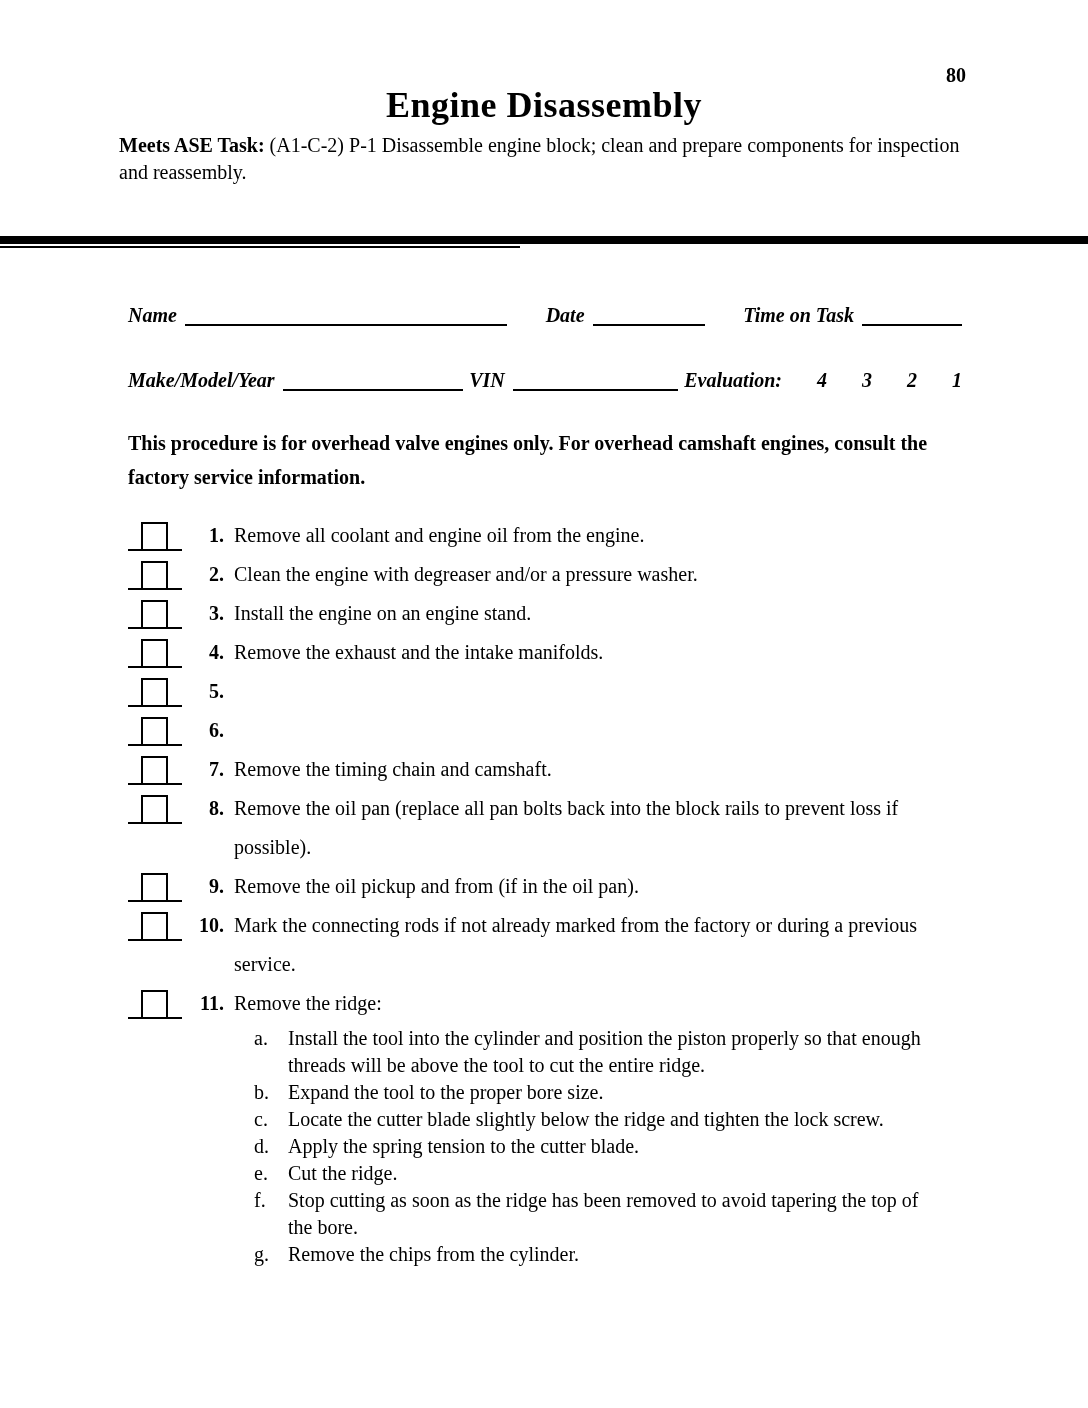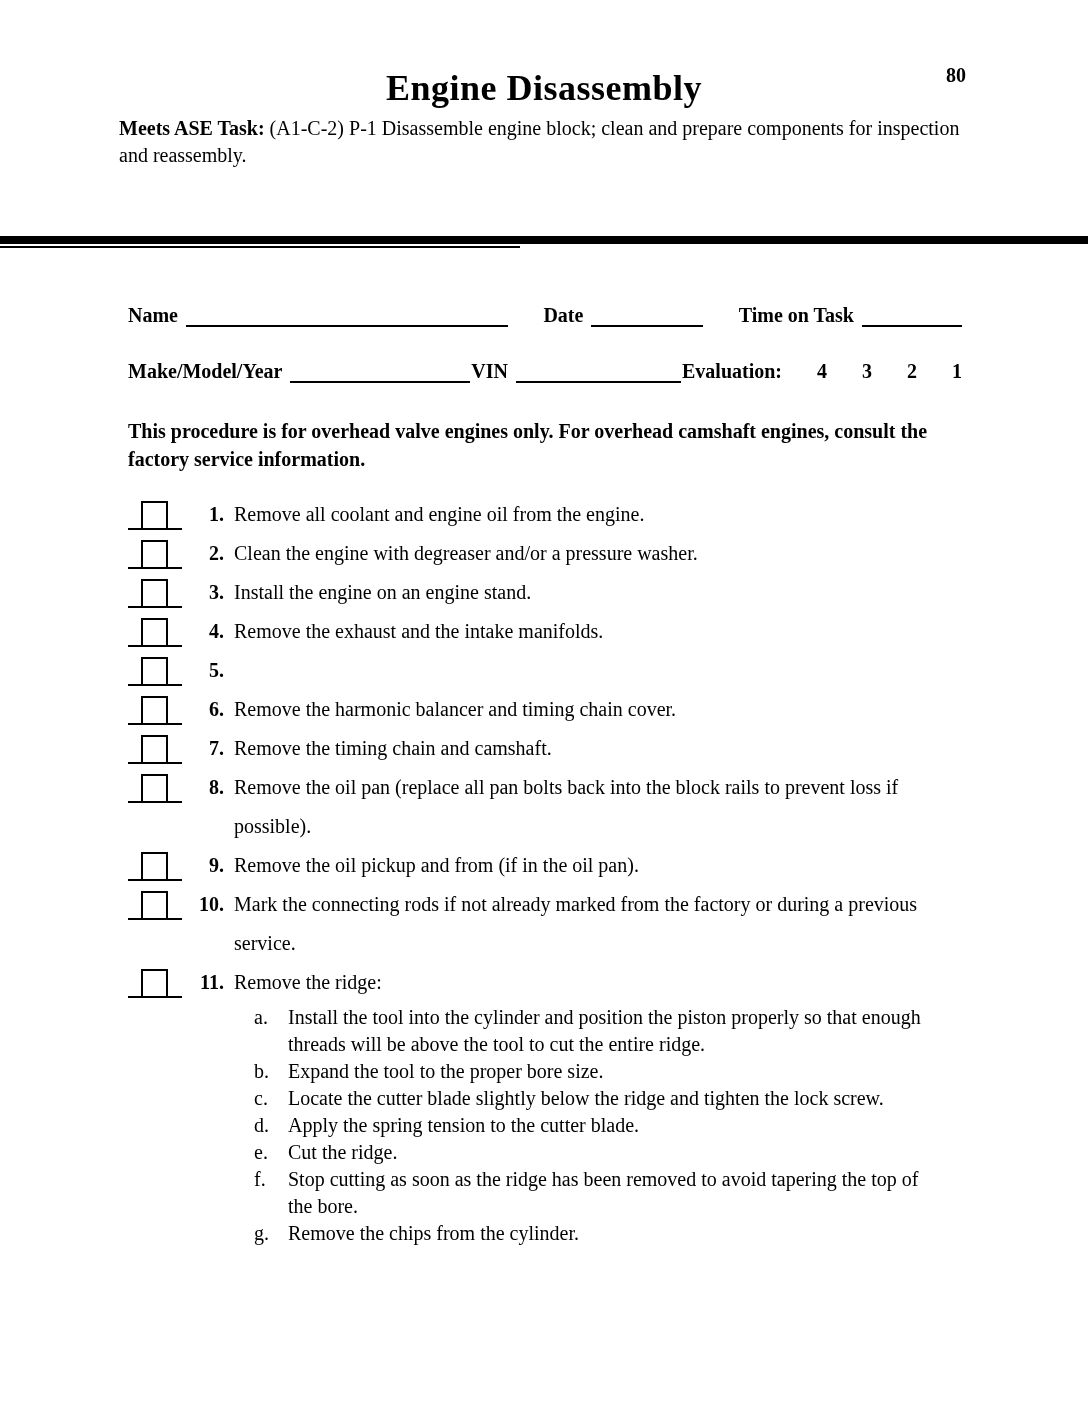--- a/index.html
+++ b/index.html
@@ -19,21 +19,21 @@
     top: 64px;
     right: 122px;
     font-weight: bold;
     font-size: 20px;
   }
 
   .doc-title {
     text-align: center;
     font-weight: bold;
     font-size: 36px;
-    padding-top: 67px;
+    padding-top: 84px;
     letter-spacing: 0.5px;
   }
 
   .ase-line {
     width: 850px;
     margin: 6px auto 0 auto;
     text-align: left;
     font-size: 20px;
     line-height: 27px;
   }
@@ -58,47 +58,48 @@
 
   .content {
     position: absolute;
     left: 128px;
     top: 280px;
     width: 834px;
   }
 
   .form-row {
     display: flex;
-    align-items: flex-end;
+    align-items: center;
     font-size: 20px;
     font-weight: bold;
     margin-top: 24px;
-  }
-  .form-row.second { margin-top: 33px; }
+    font-style: italic;
+  }
+  .form-row.second { margin-top: 42px; }
   .blank {
     display: inline-block;
     border-bottom: 2px solid #000;
     height: 20px;
     vertical-align: baseline;
     margin-left: 8px;
   }
   .blank.name { width: 322px; }
   .blank.date { width: 112px; }
   .blank.time { width: 100px; }
   .blank.make { width: 180px; }
   .blank.vin  { width: 165px; }
   .spacer { flex: 1; }
   .eval-group { white-space: nowrap; }
   .eval-num { display: inline-block; margin-left: 30px; }
 
   .note {
     margin-top: 34px;
     font-weight: bold;
     font-size: 20px;
-    line-height: 28px;
+    line-height: 34px;
   }
 
   .steps { margin-top: 22px; }
   .step {
     display: grid;
     grid-template-columns: 56px 30px 1fr;
     column-gap: 10px;
     font-size: 20px;
     line-height: 39px;
   }
@@ -224,21 +225,20 @@
             <span class="cbx-box"></span>
           </span>
         <span class="step-num">5.</span>
       </div>
 
       <div class="step">
         <span class="cbx-line">
             <span class="cbx-box"></span>
           </span>
         <span class="step-num">6.</span>
-        <span class="step-text">Remove the harmonic balancer and timing chain cover.</span>
       </div>
 
       <div class="step">
         <span class="cbx-line">
             <span class="cbx-box"></span>
           </span>
         <span class="step-num">7.</span>
         <span class="step-text">Remove the timing chain and camshaft.</span>
       </div>
 

